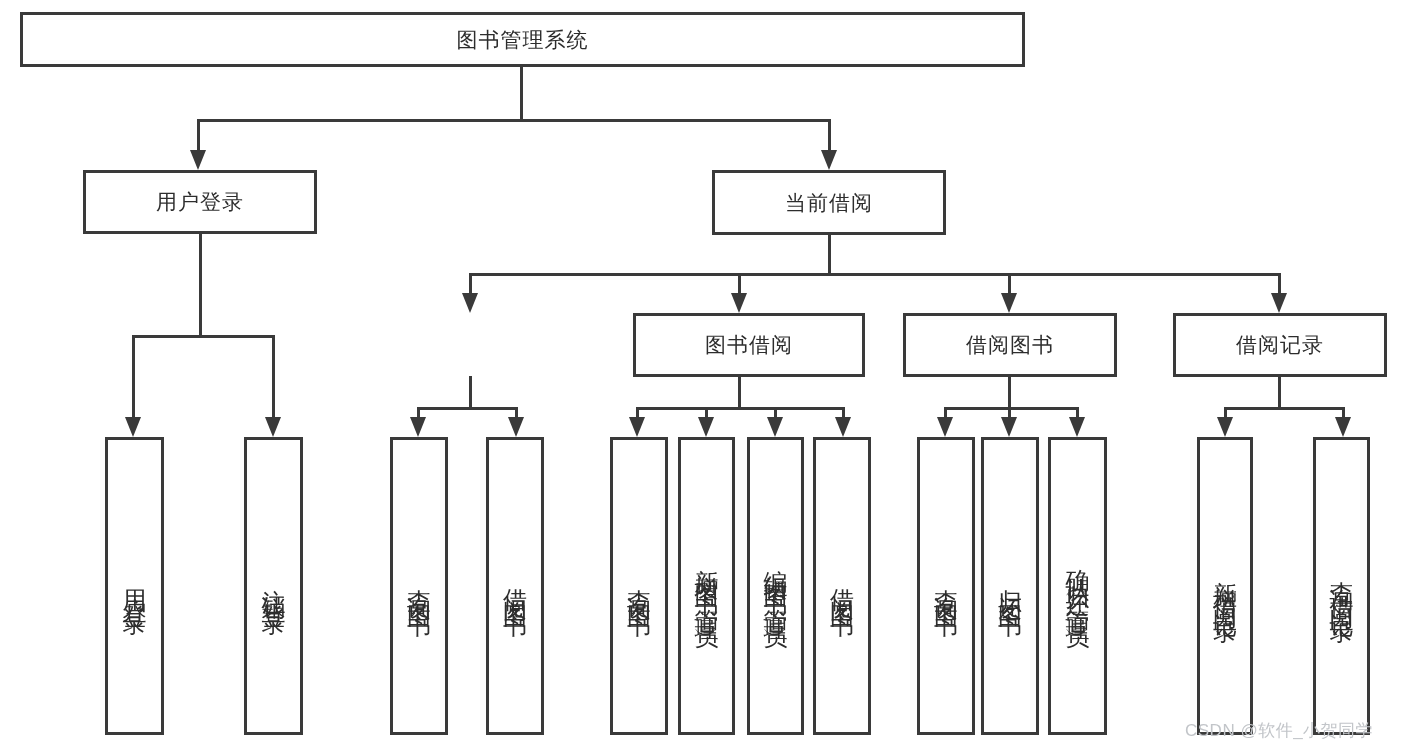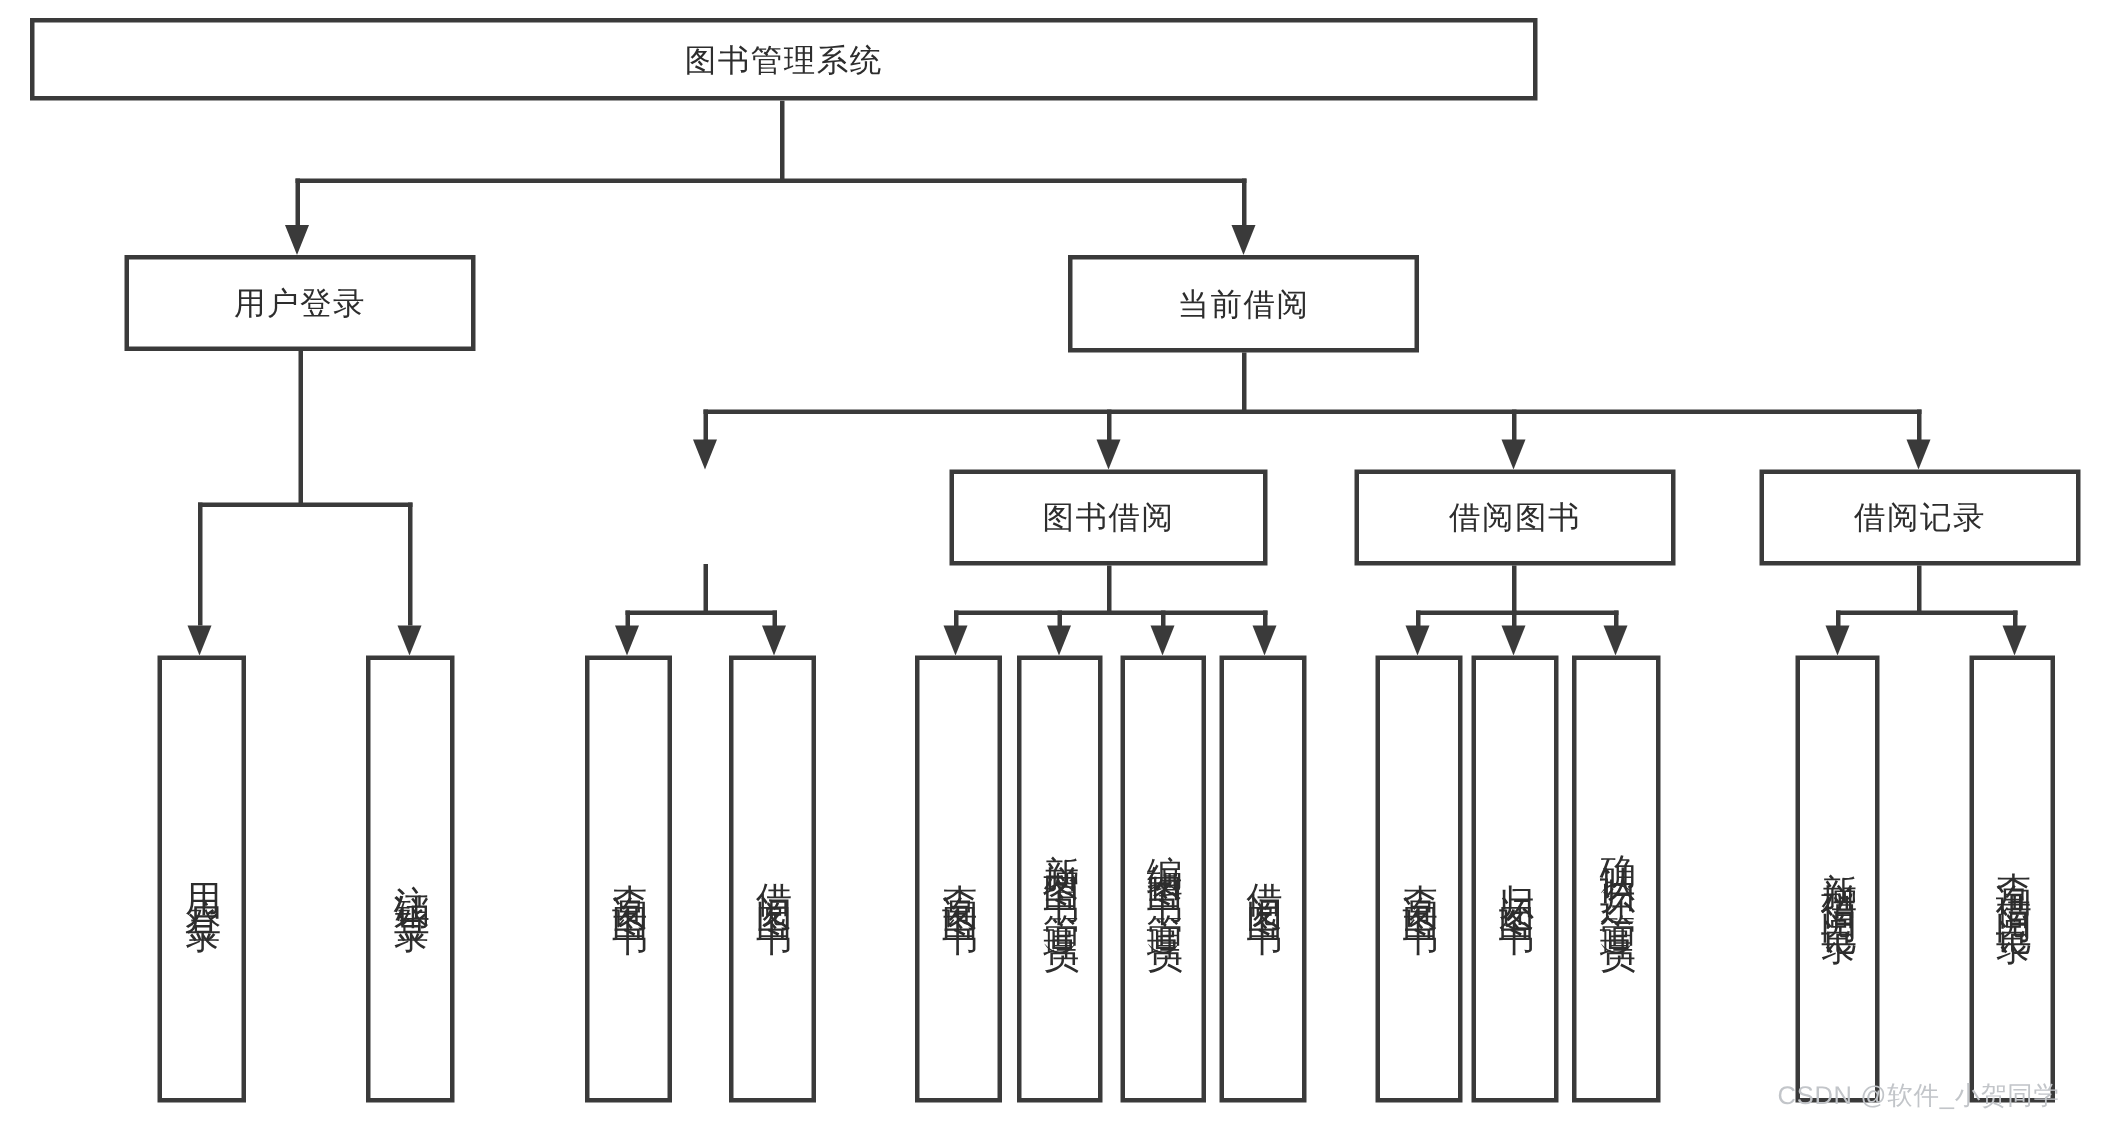--- a/index.html
+++ b/index.html
@@ -39,21 +39,21 @@
     <span>图书管理系统</span>
   </div>
 
   <div class="box" style="left:83px;top:170px;width:234px;height:64px">
     <span>用户登录</span>
   </div>
   <div class="box" style="left:712px;top:170px;width:234px;height:65px">
     <span>当前借阅</span>
   </div>
 
-  <div class="box" style="left:633px;top:313px;width:212px;height:64px">
+  <div class="box" style="left:633px;top:313px;width:232px;height:64px">
     <span>图书借阅</span>
   </div>
   <div class="box" style="left:903px;top:313px;width:214px;height:64px">
     <span>借阅图书</span>
   </div>
   <div class="box" style="left:1173px;top:313px;width:214px;height:64px">
     <span>借阅记录</span>
   </div>
 
   <div class="box vbox" style="left:105px;top:437px;width:59px;height:298px">

